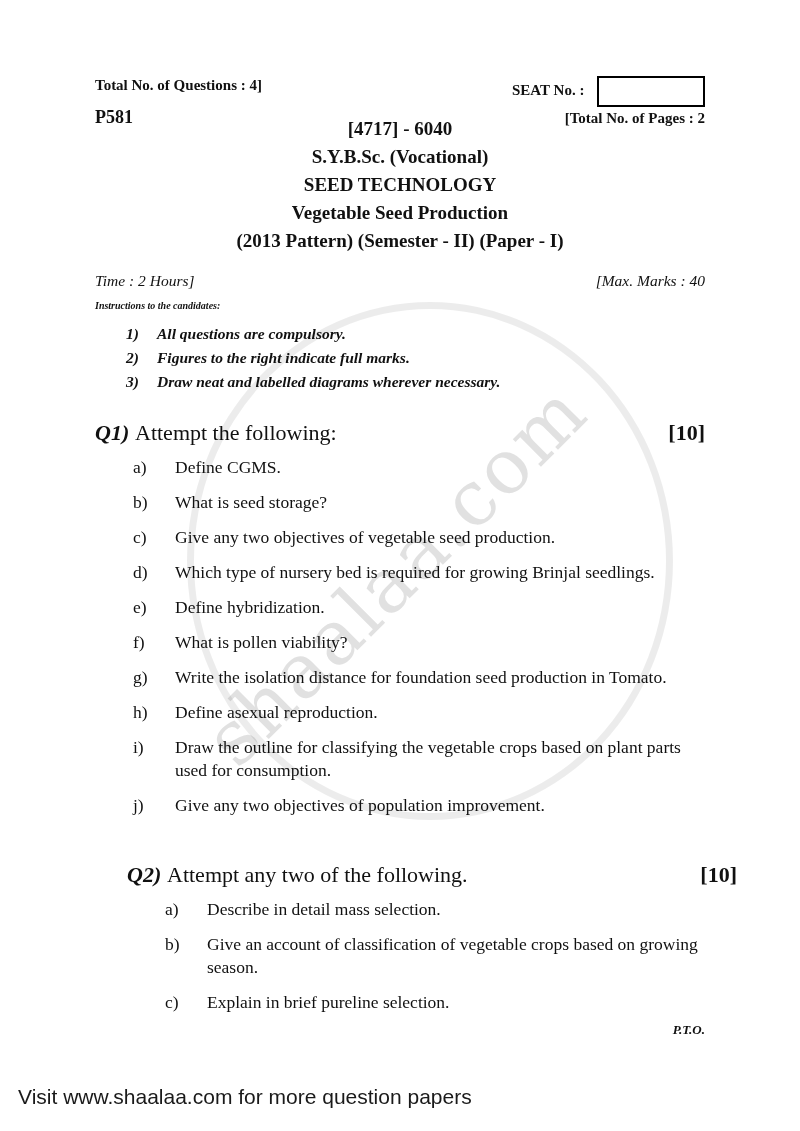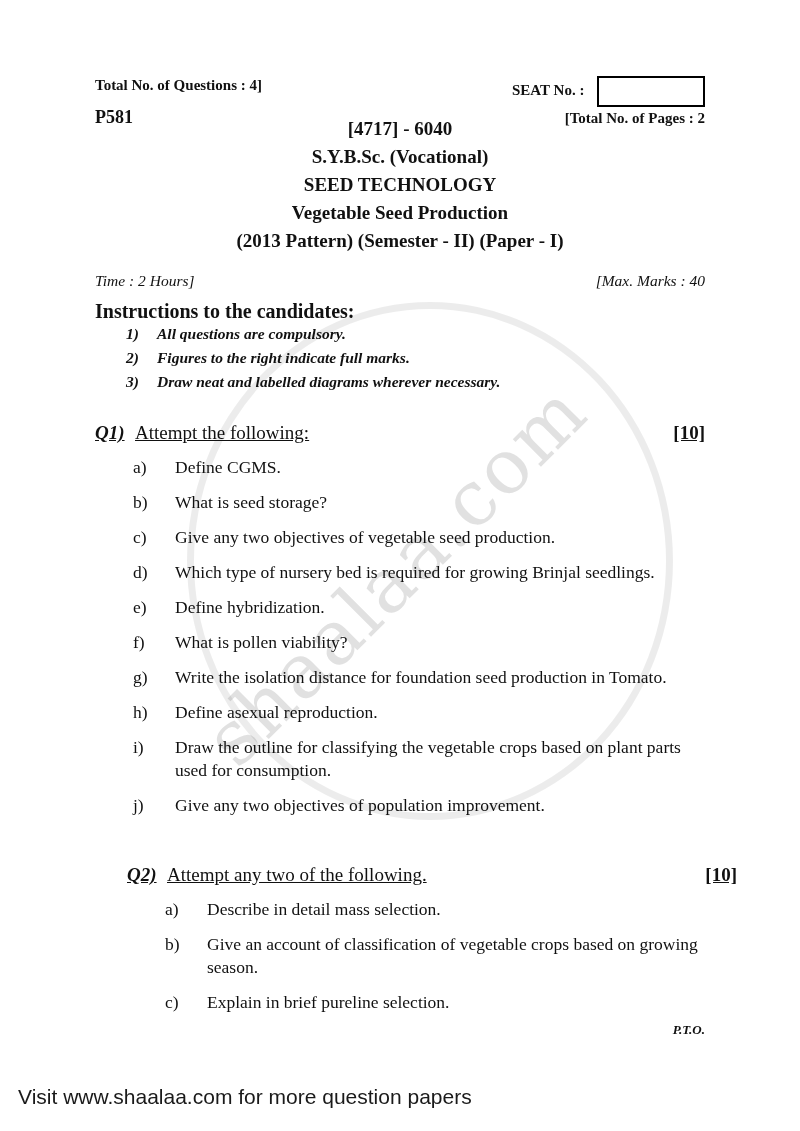--- a/index.html
+++ b/index.html
@@ -21,31 +21,31 @@
     left: 597px; top: 76px;
     width: 104px; height: 27px;
     border: 2px solid #000;
     background: #fff;
   }
   .meta-row {
     position: absolute; left: 95px; top: 272px; width: 610px;
     display: flex; justify-content: space-between;
     font-size: 15.5px; font-weight: normal; font-style: italic; align-items: flex-end;
   }
-  .instr-head { left: 95px; top: 300px; font-size: 20px; font-weight: bold; }
+  .instr-head { left: 95px; top: 300px; font-size: 10px; font-weight: bold; font-style: italic; }
   .instr-list { position: absolute; left: 95px; top: 322px; width: 610px; }
   .instr-item {
     display: flex; padding-left: 31px;
     font-size: 15.5px; font-weight: bold; font-style: italic;
     line-height: 24px;
   }
   .instr-item .num { width: 31px; flex: none; }
   .instr-item .itext { flex: 1; }
   .qblock { position: absolute; left: 95px; width: 610px; }
-  .qhead { display: flex; font-size: 19px; line-height: 24px; text-decoration: underline; }
+  .qhead { display: flex; font-size: 22px; line-height: 24px; }
   .qhead .qlabel { width: 40px; flex: none; font-weight: bold; font-style: italic; }
   .qhead .qtext { flex: 1; }
   .qhead .qmarks { flex: none; font-weight: bold; }
   .sublist { margin-top: 11px; }
   .subq {
     display: flex; padding-left: 38px;
     font-size: 17.5px; line-height: 23px;
     margin-bottom: 12px;
   }
   .subq .letter { width: 42px; flex: none; }

